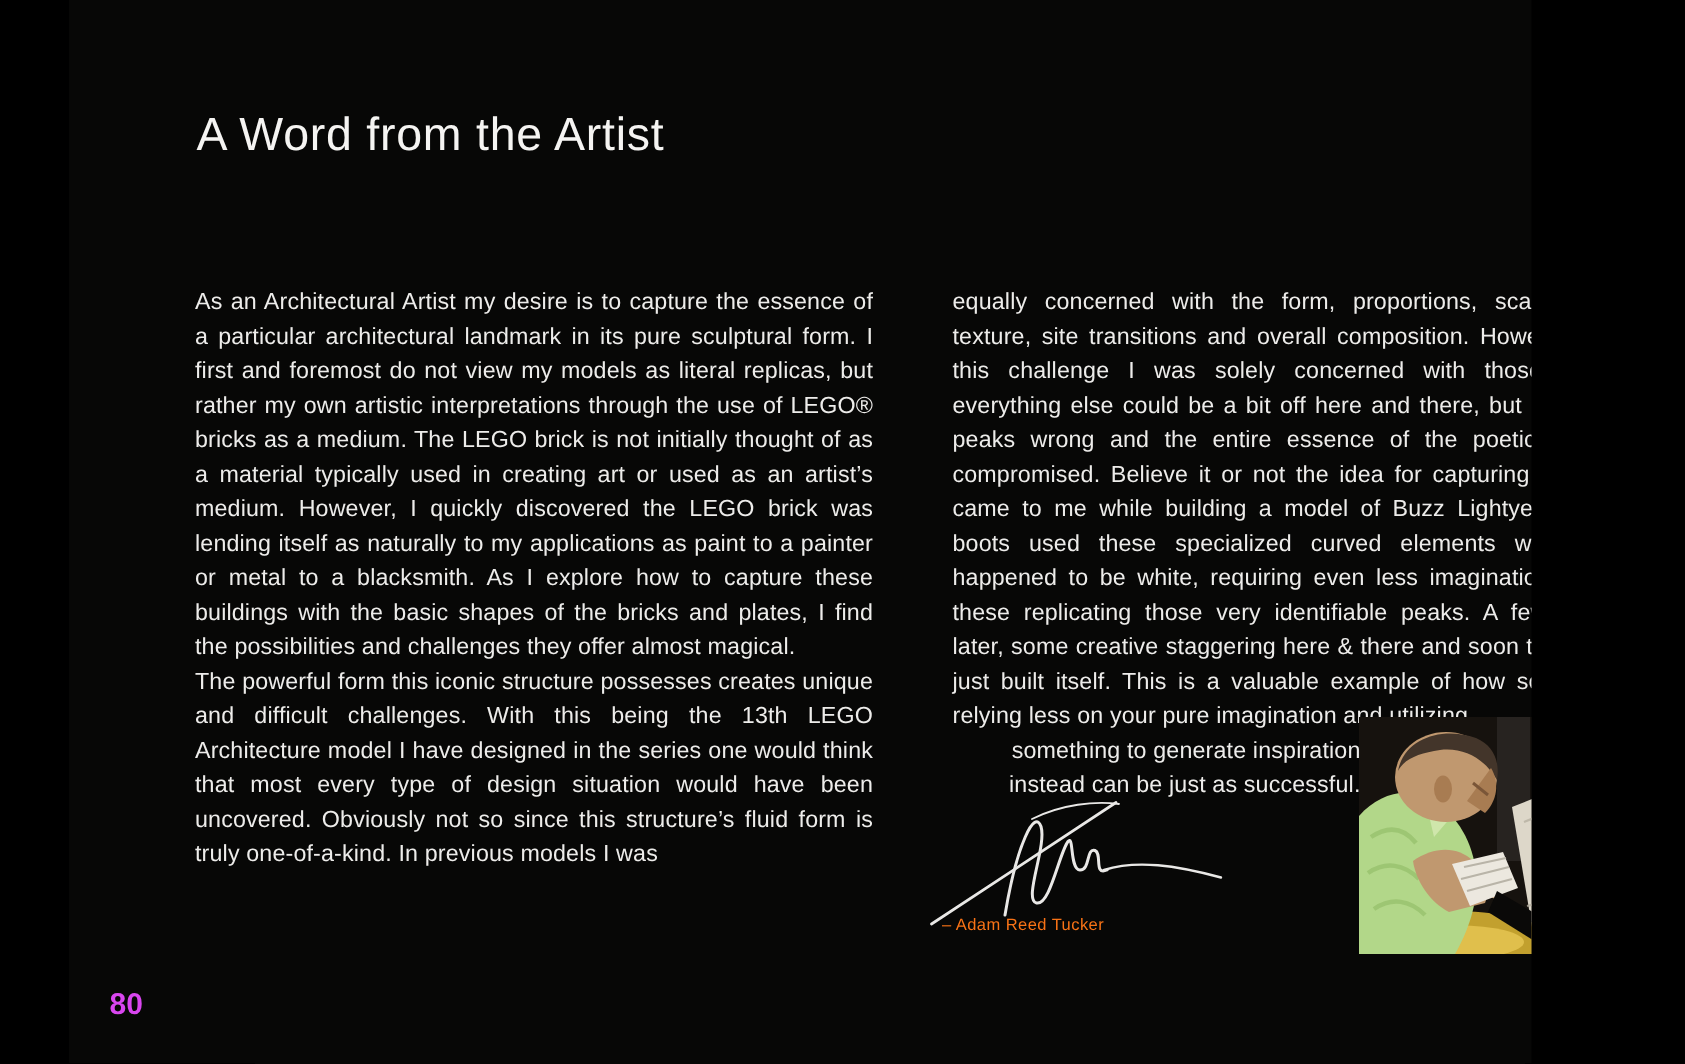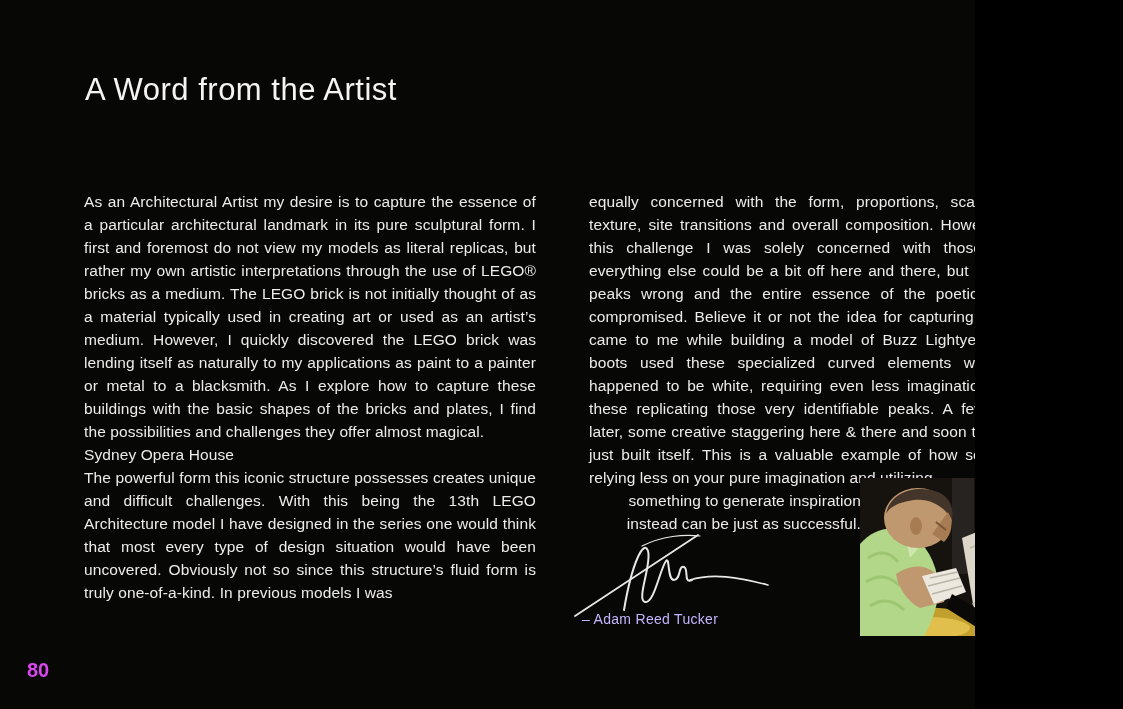--- a/index.html
+++ b/index.html
@@ -7,20 +7,21 @@
     --text:#edecea;
   }
   html,body{margin:0;padding:0;background:#000;}
   .page{
     position:relative;
     width:975px;height:709px;
     background:var(--bg);
     color:var(--text);
     font-family:"Liberation Sans", sans-serif;
     overflow:hidden;
+    margin-left:46px;
   }
   .page-title{
     position:absolute;left:85px;top:72px;
     margin:0;
     font-size:31px;font-weight:400;letter-spacing:0.5px;
     color:#f5f4f2;
   }
   .col{
     position:absolute;top:190px;width:452px;
     font-size:15.5px;line-height:23px;
@@ -32,42 +33,41 @@
   .col p{margin:0;}
   .justify{text-align:justify;}
   .subheading{margin-top:22px;}
   .narrow{max-width:272px;text-align:right;}
   .signature{
     position:absolute;left:572px;top:522px;
     width:205px;height:96px;
   }
   .attribution{
     position:absolute;left:582px;top:611px;
-    font-size:14px;color:#c4b5fd;letter-spacing:0.3px;
+    font-size:11px;color:#f97316;letter-spacing:0.3px;
   }
   .photo{
     position:absolute;left:860px;top:478px;
     width:178px;height:158px;
   }
   .photo svg{display:block;width:100%;height:100%;}
   .page-number{
     position:absolute;left:27px;top:659px;
     font-size:20px;font-weight:700;color:#d946ef;
   }
 </style>
 </head>
 <body>
 
 <div class="page">
 
   <h1 class="page-title">A Word from the Artist</h1>
 
   <div class="col col-left">
     <p class="justify">As an Architectural Artist my desire is to capture the essence of a particular architectural landmark in its pure sculptural form. I first and foremost do not view my models as literal replicas, but rather my own artistic interpretations through the use of LEGO® bricks as a medium. The LEGO brick is not initially thought of as a material typically used in creating art or used as an artist’s medium. However, I quickly discovered the LEGO brick was lending itself as naturally to my applications as paint to a painter or metal to a blacksmith. As I explore how to capture these buildings with the basic shapes of the bricks and plates, I find the possibilities and challenges they offer almost magical.</p>
-    <p class="subheading">Sydney Opera House</p>
     <p class="justify">The powerful form this iconic structure possesses creates unique and difficult challenges. With this being the 13th LEGO Architecture model I have designed in the series one would think that most every type of design situation would have been uncovered. Obviously not so since this structure’s fluid form is truly one-of-a-kind. In previous models I was</p>
   </div>
 
   <div class="col col-right">
     <p class="justify">equally concerned with the form, proportions, scale, color, texture, site transitions and overall composition. However, with this challenge I was solely concerned with those peaks, everything else could be a bit off here and there, but get those peaks wrong and the entire essence of the poetic form is compromised. Believe it or not the idea for capturing the form came to me while building a model of Buzz Lightyear™. His boots used these specialized curved elements which just happened to be white, requiring even less imagination to see these replicating those very identifiable peaks. A few hinges later, some creative staggering here &amp; there and soon the model just built itself. This is a valuable example of how sometimes relying less on your pure imagination and utilizing</p>
     <p class="narrow">something to generate inspiration instead can be just as successful.</p>
   </div>
 
   <svg class="signature" viewBox="0 0 205 96" fill="none" stroke="#e9e8e6" stroke-linecap="round">
     <path d="M3,94 L126,13" stroke-width="1.8"></path>

